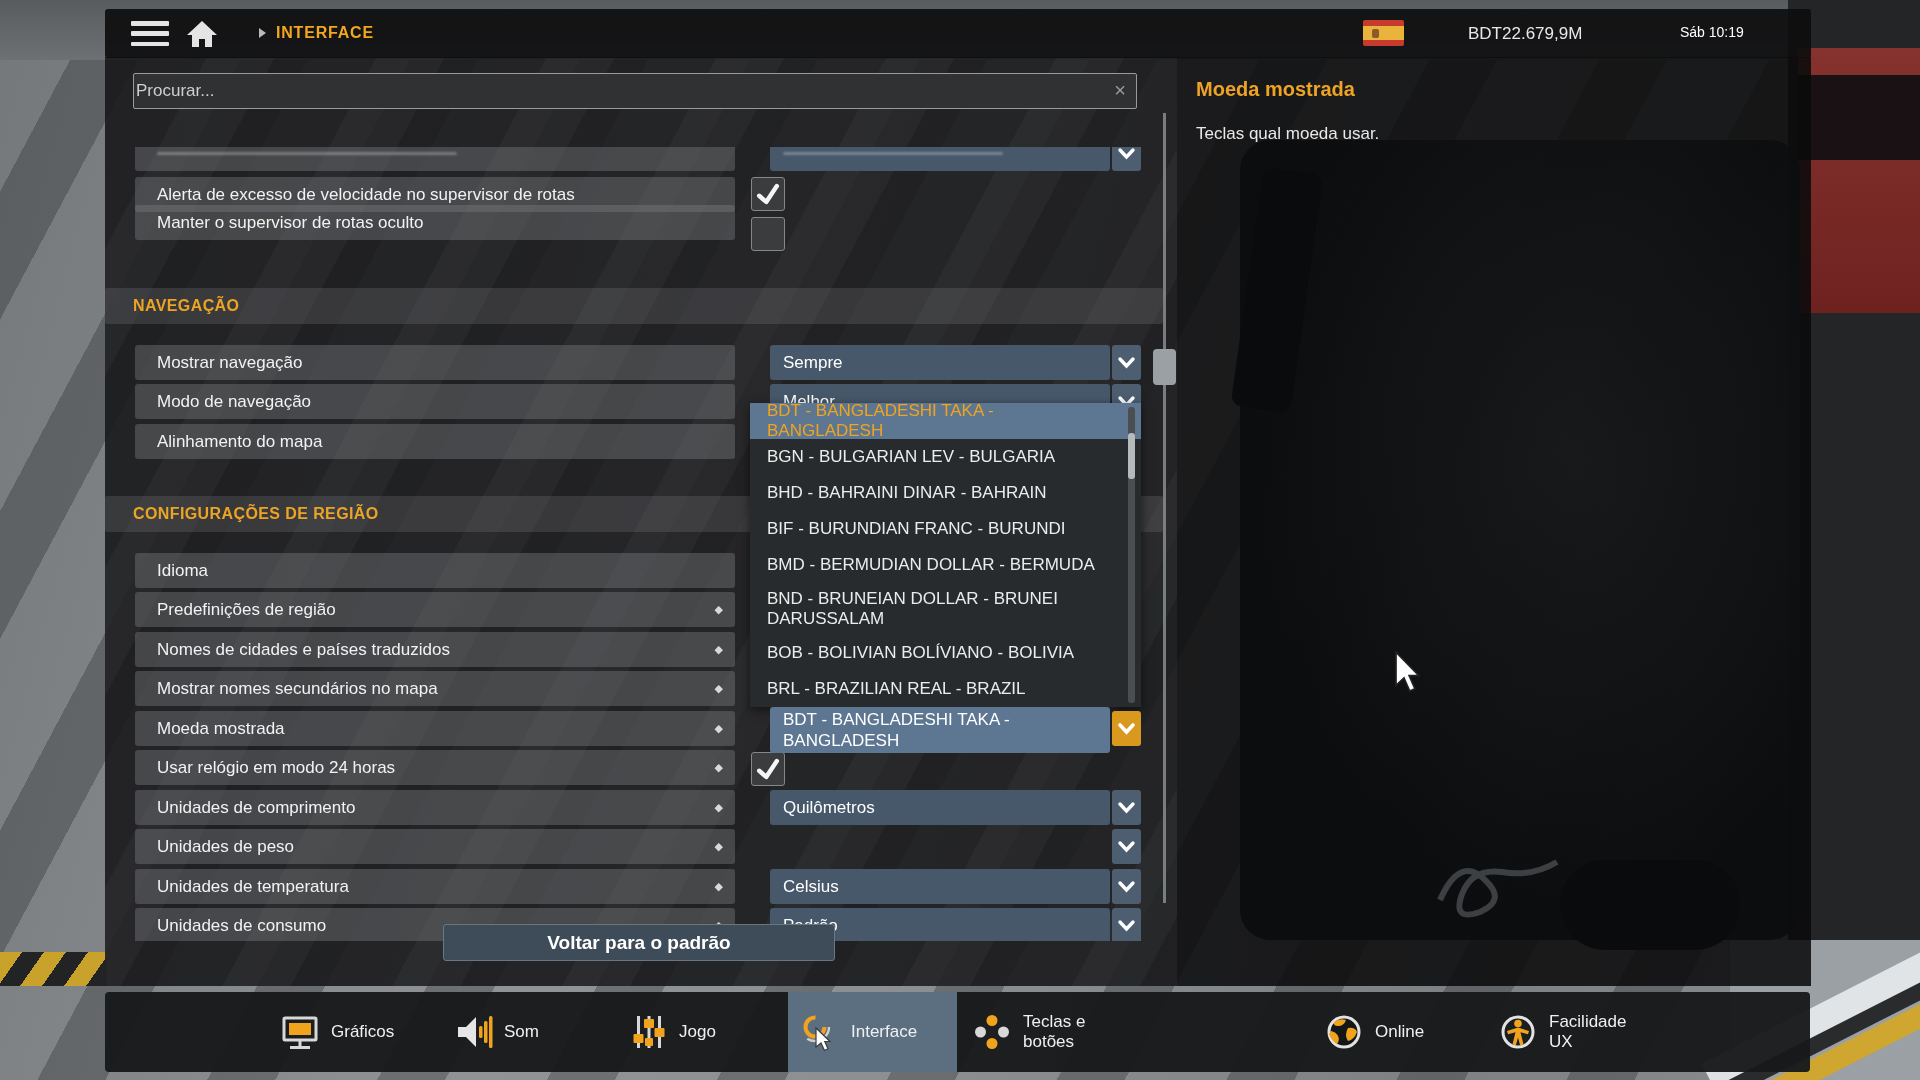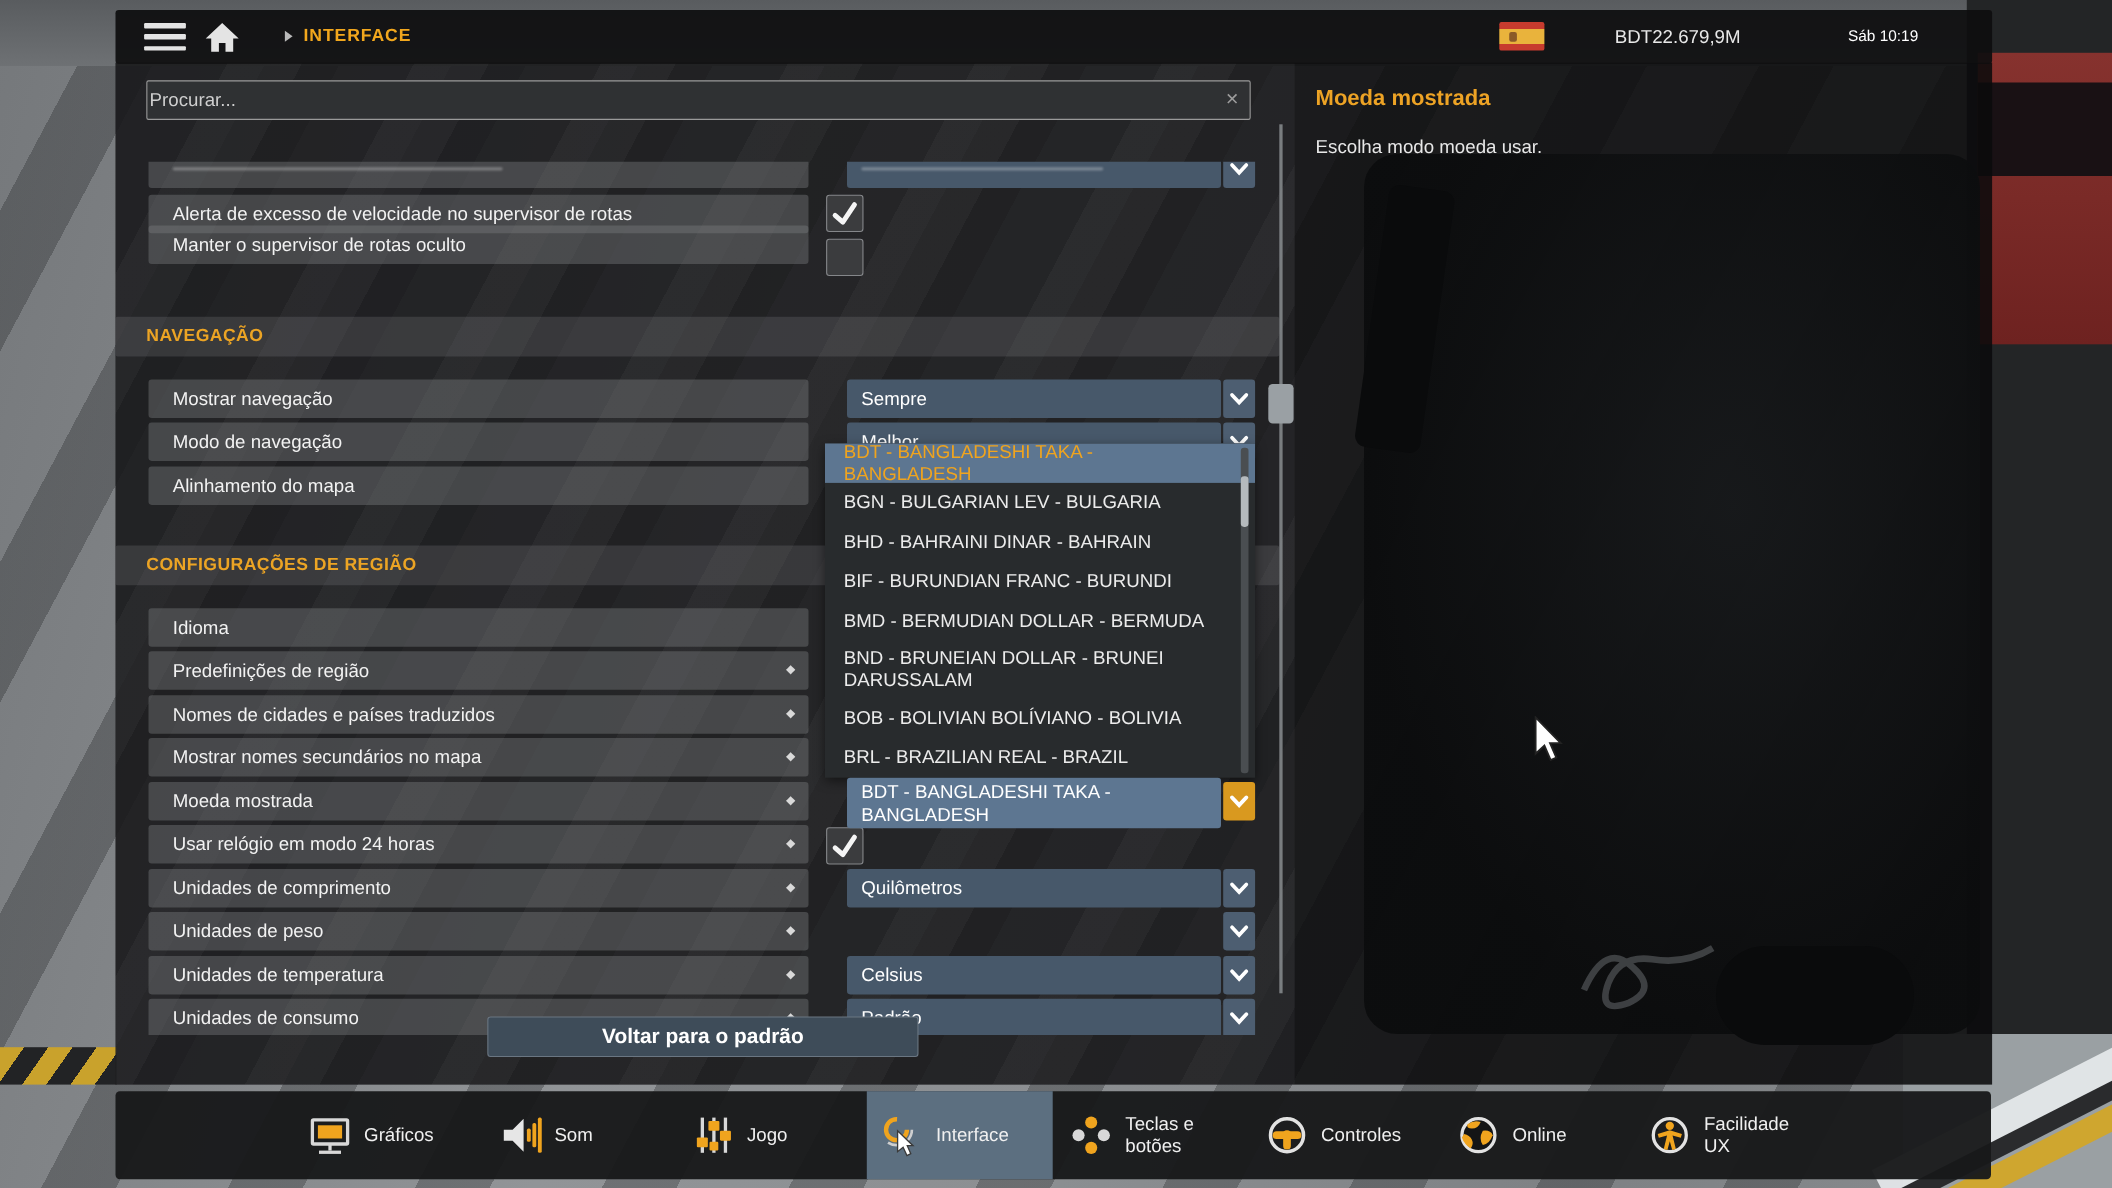--- a/index.html
+++ b/index.html
@@ -272,21 +272,21 @@
       <div class="dditem">BRL - BRAZILIAN REAL - BRAZIL</div>
       <div id="dd-track"></div>
       <div id="dd-thumb"></div>
     </div>
   </div>
 
   <div id="sb-track"></div>
   <div id="sb-thumb"></div>
 
   <div id="help-title">Moeda mostrada</div>
-  <div id="help-desc">Escolha modo moeda usar.</div>
+  <div id="help-desc">Teclas qual moeda usar.</div>
 
   <div id="reset-btn">Voltar para o padrão</div>
 
   <div id="tabbar">
     <div class="tab" style="left:165px">
       <svg width="40" height="40" viewBox="0 0 40 40">
         <rect x="4" y="6" width="32" height="22" rx="1" fill="none" stroke="#d8d8d8" stroke-width="3"></rect>
         <rect x="9" y="11" width="22" height="12" fill="#f0a41e"></rect>
         <rect x="18.5" y="28" width="3" height="6" fill="#d8d8d8"></rect>
         <rect x="10" y="34" width="20" height="3" fill="#d8d8d8"></rect>
@@ -324,29 +324,20 @@
     </div>
     <div class="tab" style="left:857px">
       <svg width="40" height="40" viewBox="0 0 40 40">
         <circle cx="20" cy="8.5" r="5.5" fill="#f0a41e"></circle>
         <circle cx="20" cy="31.5" r="5.5" fill="#f0a41e"></circle>
         <circle cx="8.5" cy="20" r="5.5" fill="#d8d8d8"></circle>
         <circle cx="31.5" cy="20" r="5.5" fill="#d8d8d8"></circle>
         </svg>
       <span class="tlabel">Teclas e botões</span>
     </div>
-    <div class="tab" style="left:1035px">
-      <svg width="40" height="40" viewBox="0 0 40 40">
-        <circle cx="20" cy="20" r="15" fill="none" stroke="#e2e2e2" stroke-width="3.2"></circle>
-        <rect x="7" y="16.5" width="26" height="7" rx="3.5" fill="#f0a41e"></rect>
-        <rect x="16.5" y="20" width="7" height="13" rx="3.5" fill="#f0a41e"></rect>
-        <circle cx="20" cy="20" r="4.5" fill="#f0a41e"></circle>
-        </svg>
-      <span class="tlabel">Controles</span>
-    </div>
     <div class="tab" style="left:1209px">
       <svg width="40" height="40" viewBox="0 0 40 40">
         <circle cx="20" cy="20" r="15" fill="#141516" stroke="#e2e2e2" stroke-width="3"></circle>
         <path d="M10,10 q6,-4 12,-2 q-2,6 -8,6 q-5,0 -4,-4 z" fill="#f0a41e"></path>
         <path d="M7,19 q5,1 7,5 q2,4 -1,8 q-6,-4 -8,-10 z" fill="#f0a41e"></path>
         <path d="M24,16 q7,-1 9,4 q-3,8 -9,9 q-4,-6 0,-13 z" fill="#f0a41e"></path>
         </svg>
       <span class="tlabel">Online</span>
     </div>
     <div class="tab" style="left:1383px">

